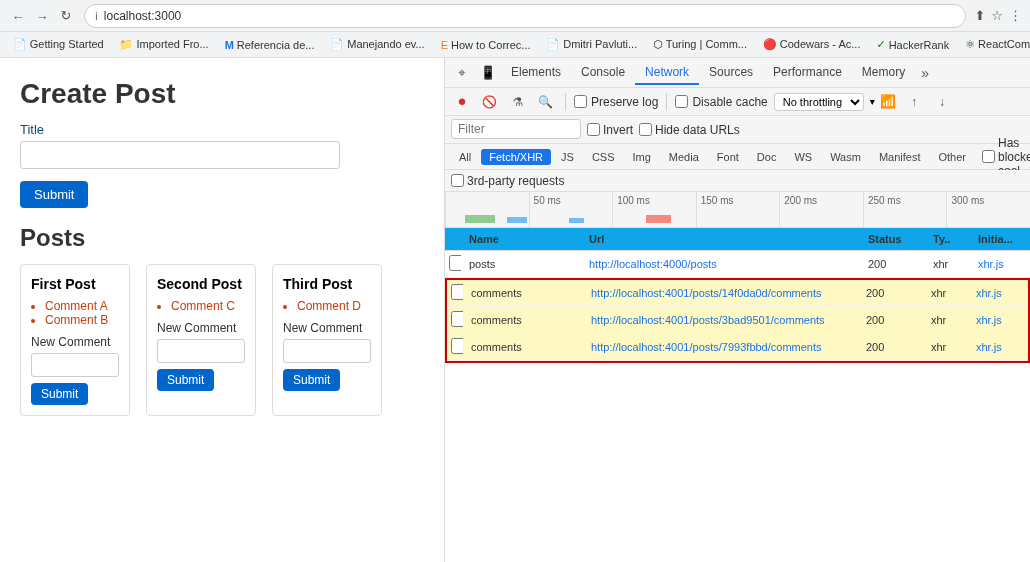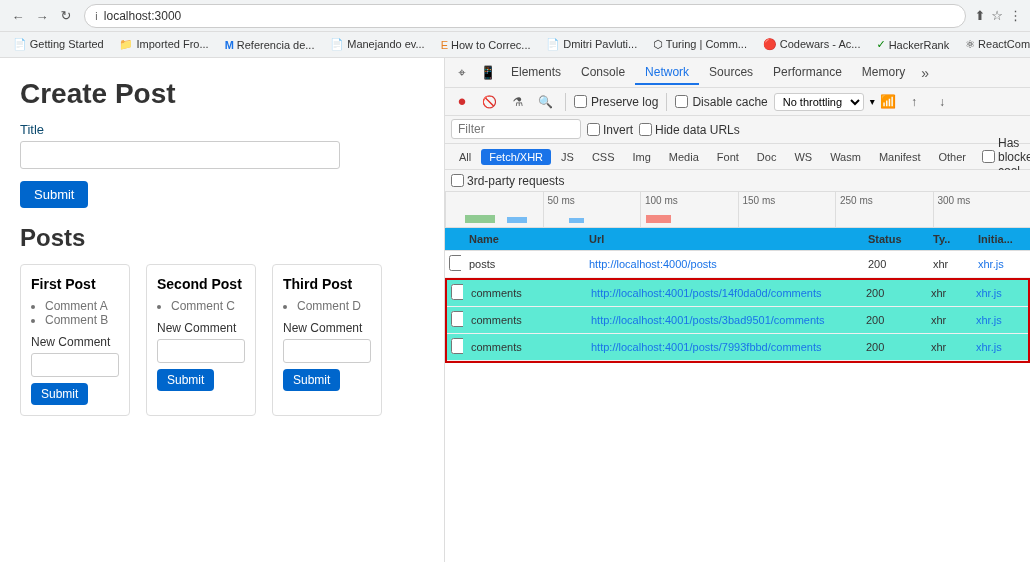--- a/index.html
+++ b/index.html
@@ -155,21 +155,21 @@
       font-size: 14px;
       margin-bottom: 6px;
       line-height: 1.3;
     }
     .post-card ul {
       margin-left: 14px;
       margin-bottom: 8px;
     }
     .post-card ul li {
       font-size: 12px;
-      color: #737373;
+      color: #c2410c;
     }
     .new-comment-label {
       font-size: 12px;
       color: #333;
       margin-bottom: 4px;
     }
     .comment-input {
       width: 88px;
       height: 24px;
       border: 1px solid #ccc;
@@ -416,21 +416,21 @@
     
     .highlighted-group {
       border: 2px solid #cc0000;
       margin: 0;
     }
     .highlighted-row {
       border-bottom: 1px solid #f0f0f0;
       display: flex;
       align-items: center;
       padding: 2px 0;
-      background: #5eead4;
+      background: #fef9c3;
     }
   </style>
 </head>
 <body>
 
 <div class="browser-bar">
   <div class="nav-icons">
     <button class="nav-btn">←</button>
     <button class="nav-btn">→</button>
     <button class="nav-btn">↻</button>
@@ -585,20 +585,21 @@
         <span>3rd-party requests</span>
       </label>
     </div>
 
     <div class="waterfall-header">
       <div class="waterfall-ticks">
         <div class="waterfall-tick"></div>
         <div class="waterfall-tick">50 ms</div>
         <div class="waterfall-tick">100 ms</div>
         <div class="waterfall-tick">150 ms</div>
+        <div class="waterfall-tick">200 ms</div>
         <div class="waterfall-tick">250 ms</div>
         <div class="waterfall-tick">300 ms</div>
       </div>
 
       <div style="position:absolute; bottom:4px; left:20px; display:flex; gap:2px; align-items:flex-end;">
         <div style="width:30px; height:8px; background:#4caf50; opacity:0.6;"></div>
         <div style="width:20px; height:6px; background:#2196f3; opacity:0.6; margin-left:10px;"></div>
         <div style="width:15px; height:5px; background:#2196f3; opacity:0.6; margin-left:40px;"></div>
         <div style="width:25px; height:8px; background:#f44336; opacity:0.6; margin-left:60px;"></div>
       </div>

